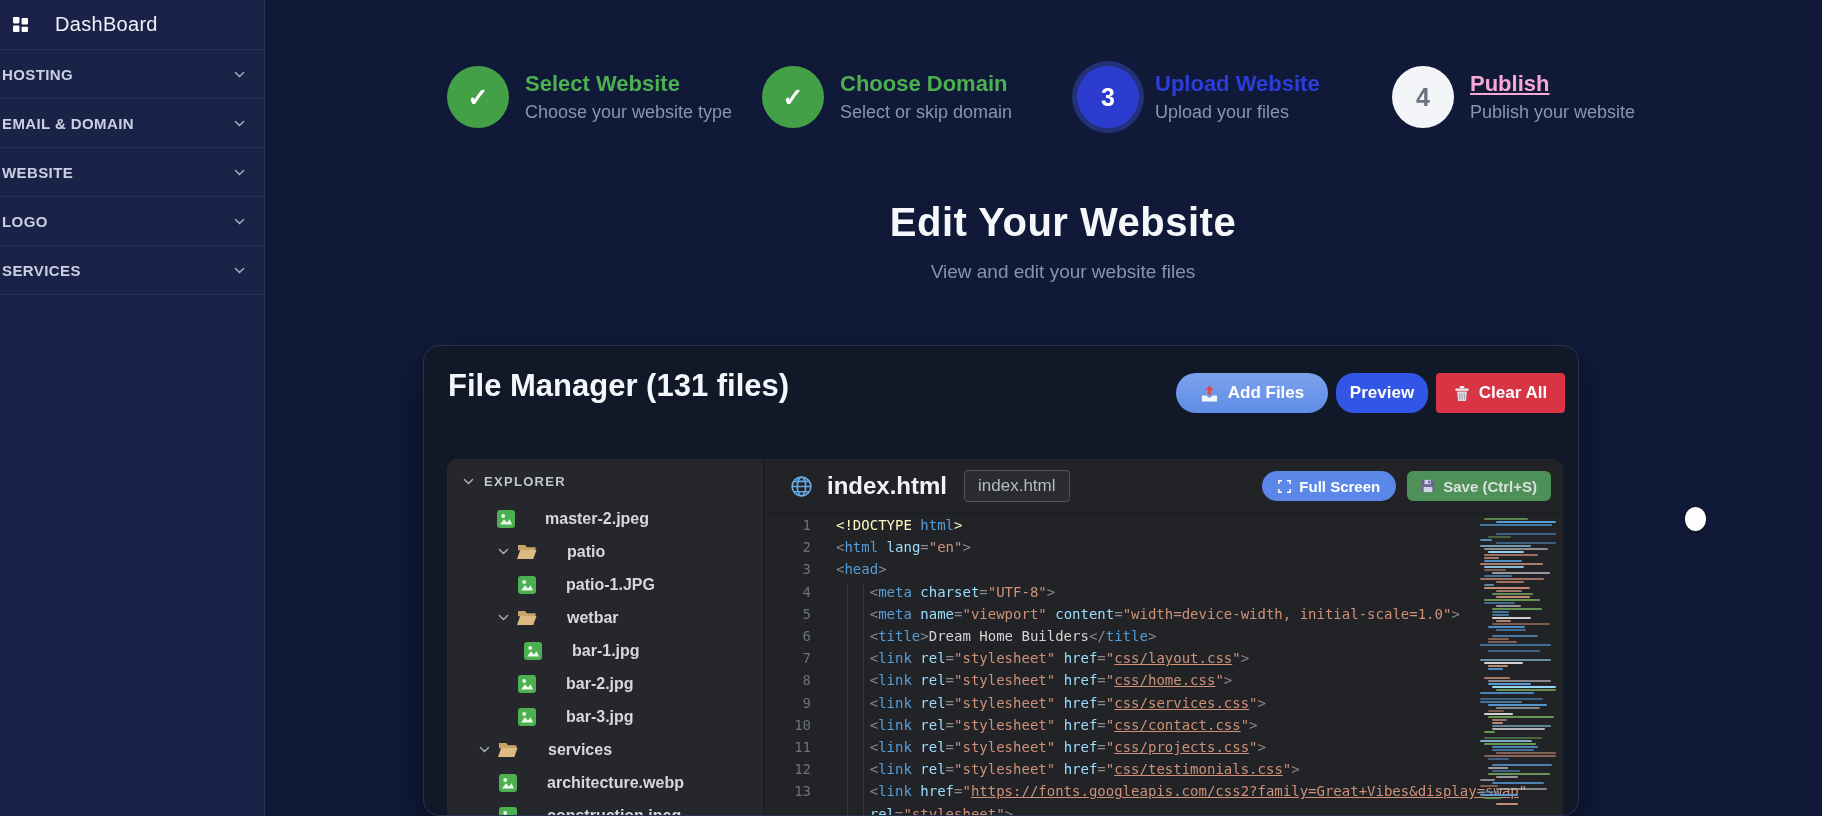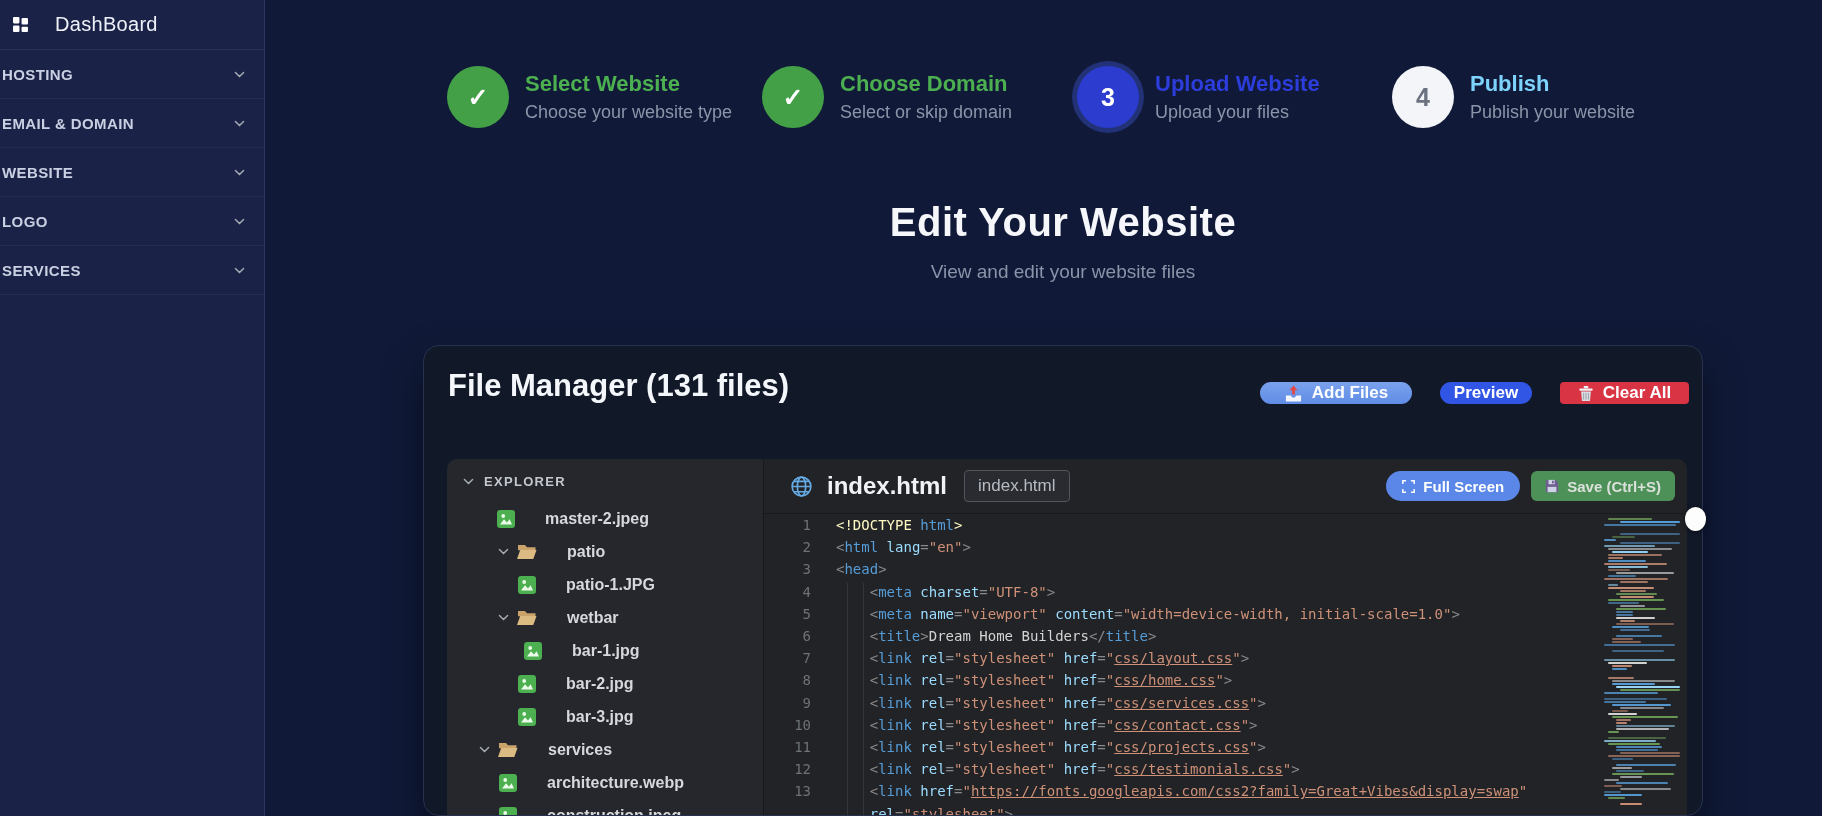--- a/index.html
+++ b/index.html
@@ -20,34 +20,34 @@
   .step{width:315px;flex:none;display:flex;align-items:center;cursor:pointer;}
   .step-circle{width:62px;height:62px;border-radius:50%;flex:none;display:flex;align-items:center;
                justify-content:center;font-size:25px;font-weight:bold;color:#fff;}
   .step.done .step-circle{background:#43a047;}
   .step.active .step-circle{background:#2b3cce;box-shadow:0 0 0 5px rgba(72,94,235,.35);}
   .step.pending .step-circle{background:#f3f5f9;color:#6b7280;}
   .step-text{margin-left:16px;}
   .step-title{font-size:22px;font-weight:bold;white-space:nowrap;}
   .step.done .step-title{color:#4caf50;}
   .step.active .step-title{color:#2c3ddb;}
-  .step.pending .step-title{color:#7dd3fc;}
+  .step.pending .step-title{color:#f9a8d4;text-decoration:underline;}
   .step-sub{font-size:18px;color:#8b94a8;margin-top:5px;white-space:nowrap;}
 
   
   .page-head{position:absolute;left:423px;width:1280px;top:200px;text-align:center;}
   .page-title{font-size:40px;font-weight:bold;color:#f5f7fb;letter-spacing:.5px;}
   .page-sub{font-size:19px;color:#8a93a7;margin-top:16px;}
 
   
-  .card{position:absolute;left:423px;top:345px;width:1280px;height:471px;background:#111827;
+  .card{position:absolute;left:423px;top:345px;width:1156px;height:471px;background:#111827;
         border:1px solid #28324f;border-radius:16px;box-sizing:border-box;
         box-shadow:0 18px 40px rgba(0,0,0,.45);}
   .card-title{position:absolute;left:24px;top:22px;font-size:31px;font-weight:bold;color:#f3f6fa;}
-  .card-actions{position:absolute;right:13px;top:27px;display:flex;gap:28px;height:40px;align-items:center;}
+  .card-actions{position:absolute;right:13px;top:27px;display:flex;gap:8px;height:40px;}
   .btn{display:flex;align-items:center;justify-content:center;gap:9px;font-weight:bold;color:#fff;
        font-size:17px;border:none;cursor:pointer;font-family:inherit;}
   .btn-add{width:152px;border-radius:20px;background:linear-gradient(180deg,#7ba2ec,#5f8ce6);}
   .btn-preview{width:92px;border-radius:18px;background:#3155e4;}
   .btn-clear{width:129px;border-radius:4px;background:#d93444;}
 
   
   .panels{position:absolute;left:23px;right:15px;top:113px;bottom:0;display:flex;
           border-radius:10px 10px 0 0;overflow:hidden;}
   .explorer{width:317px;flex:none;background:#25272c;border-right:1px solid #17181b;box-sizing:border-box;}

